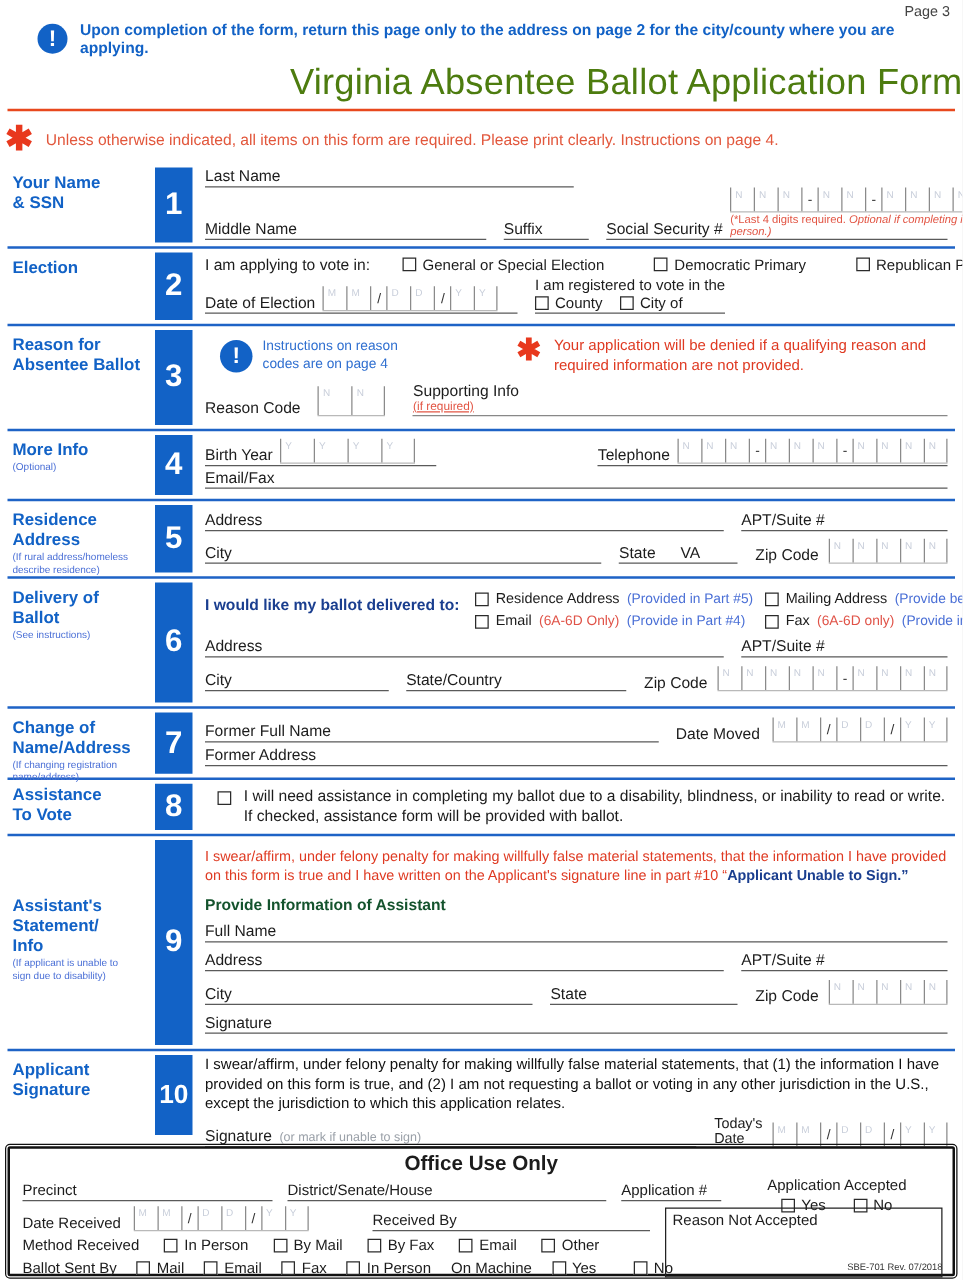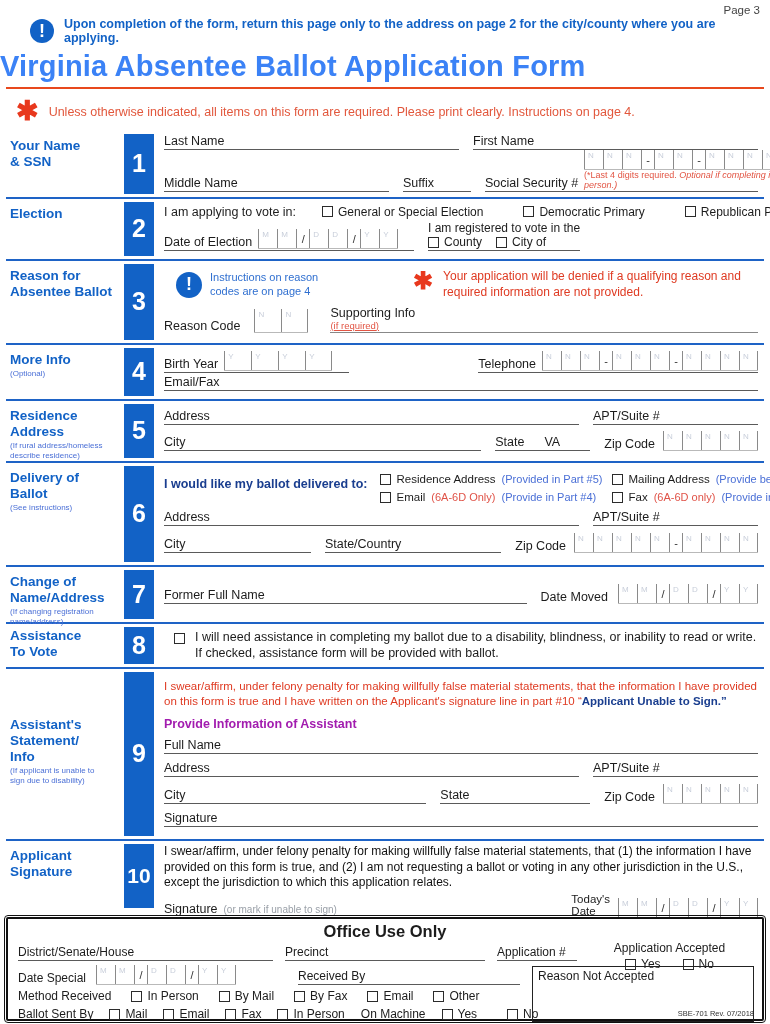--- a/index.html
+++ b/index.html
@@ -5,23 +5,23 @@
   * { box-sizing: border-box; margin: 0; padding: 0; }
   body { background:#e9e9e9; font-family:"Liberation Sans", sans-serif; }
   .page { width:770px; height:1024px; background:#fff; position:relative; margin:0 auto; overflow:hidden; color:#1c1c1c; }
 
   
   .pageno { position:absolute; top:4px; right:10px; font-size:11.5px; color:#444; }
   .notice { margin-top:17px; display:flex; align-items:center; justify-content:center; gap:10px; padding:0 30px; }
   .notice .txt { color:#1262C6; font-weight:bold; font-size:12.5px; }
   .info-ic { flex:0 0 24px; width:24px; height:24px; border-radius:50%; background:#1262C6; color:#fff; display:flex; align-items:center; justify-content:center; font-weight:bold; }
   .info-ic::after { content:"!"; font-size:18px; }
-  .title { text-align:left; color:#3b82f6; font-weight:bold; font-size:29px; margin-top:5px; letter-spacing:0.2px; }
+  .title { text-align:right; color:#4d7c0f; font-weight:normal; font-size:29px; margin-top:5px; letter-spacing:0.2px; }
   .rule { border-top:2px solid #E8481D; margin:4px 6px 0; }
-  .reqnote { display:flex; align-items:center; gap:10px; padding-left:16px; margin-top:9px; }
+  .reqnote { display:flex; align-items:center; gap:10px; padding-left:4px; margin-top:9px; }
   .ast-ic { color:#E8381D; font-size:27px; line-height:1; font-weight:bold; }
   .ast-ic::after { content:"✱"; }
   .ast-ic.small { font-size:24px; }
   .reqnote .txt { color:#E2573C; font-size:12.5px; }
 
   
   .sections { margin:6px 6px 0; }
   .section { display:flex; border-bottom:2.5px solid #1E63C6; }
   .section.nolin { border-bottom:none; }
   .side { flex:0 0 118px; padding:7px 2px 0 4px; }
@@ -62,21 +62,21 @@
   .optgrid { display:grid; grid-template-columns:218px auto; gap:6px 14px; }
   .opt { display:flex; align-items:center; gap:6px; font-size:11px; white-space:nowrap; }
   .opt .blk { color:#1c1c1c; font-size:11.5px; }
   .opt .blue { color:#4A6FD6; }
   .opt .red { color:#E05348; }
 
   
   .oath-red { color:#DF3A22; font-size:11.5px; line-height:1.32; }
   .oath-red b { color:#1A3E8F; }
   .oath-black { font-size:12px; line-height:1.3; color:#111; }
-  .bluehead { color:#a21caf; font-weight:bold; font-size:12.5px; }
+  .bluehead { color:#14532d; font-weight:bold; font-size:12.5px; }
 
   
   .s8row { display:flex; align-items:flex-start; gap:10px; padding:2px 0 0 10px; }
   .s8row .txt { font-size:12.5px; line-height:1.25; }
 
   
   .office { margin:6px 6px 0; border:2px solid #111; outline:1px solid #111; outline-offset:1.5px; border-radius:2px; position:relative; padding:3px 10px 14px; height:104px; }
   .office-title { text-align:center; font-weight:bold; font-size:16.5px; }
   .orow { display:flex; align-items:flex-end; gap:12px; margin-top:4px; }
   .orow .lbl { font-size:12px; }
@@ -112,23 +112,20 @@
       <div class="side">
         <div class="stitle">Your Name
 &amp; SSN</div>
       </div>
       <div class="numbox">1</div>
       <div class="content">
         <div class="frow">
           <div class="fld" style="width:295px">
               <span class="lbl">Last Name</span>
             </div>
-          <div class="fld grow">
-              <span class="lbl">First Name</span>
-            </div>
         </div>
         <div class="frow">
           <div class="fld" style="width:225px">
               <span class="lbl">Middle Name</span>
             </div>
           <div class="fld" style="width:68px">
               <span class="lbl">Suffix</span>
             </div>
           <div class="fld grow" style="align-items:flex-end;">
             <span class="lbl">Social Security #</span>
@@ -411,20 +408,25 @@
                 <span class="cell">M</span>
                 <span class="cell sep">/</span>
                 <span class="cell">D</span>
                 <span class="cell">D</span>
                 <span class="cell sep">/</span>
                 <span class="cell">Y</span>
                 <span class="cell">Y</span>
               </span>
           </div>
         </div>
+        <div class="frow">
+          <div class="fld grow">
+              <span class="lbl">Former Address</span>
+            </div>
+        </div>
       </div>
     </div>
 
     <div class="section" style="height:45px">
       <div class="side" style="padding-top:4px">
           <div class="stitle">Assistance
 To Vote</div>
         </div>
       <div class="numbox">8</div>
       <div class="content">
@@ -533,34 +535,34 @@
             <span>No</span>
           </span>
       </div>
     </div>
 
     <div class="reasonbox">
       <span>Reason Not Accepted</span>
     </div>
 
     <div class="orow" style="padding-right:175px;">
+      <div class="fld" style="width:200px">
+          <span class="lbl">Precinct</span>
+        </div>
       <div class="fld" style="width:255px">
           <span class="lbl">District/Senate/House</span>
         </div>
-      <div class="fld" style="width:200px">
-          <span class="lbl">Precinct</span>
-        </div>
       <div class="fld grow">
           <span class="lbl">Application #</span>
         </div>
     </div>
 
     <div class="orow pad">
       <div style="display:flex;align-items:flex-end;gap:10px;width:268px;">
-        <span class="lbl">Date Special</span>
+        <span class="lbl">Date Received</span>
         <span class="boxes">
             <span class="cell">M</span>
             <span class="cell">M</span>
             <span class="cell sep">/</span>
             <span class="cell">D</span>
             <span class="cell">D</span>
             <span class="cell sep">/</span>
             <span class="cell">Y</span>
             <span class="cell">Y</span>
           </span>

